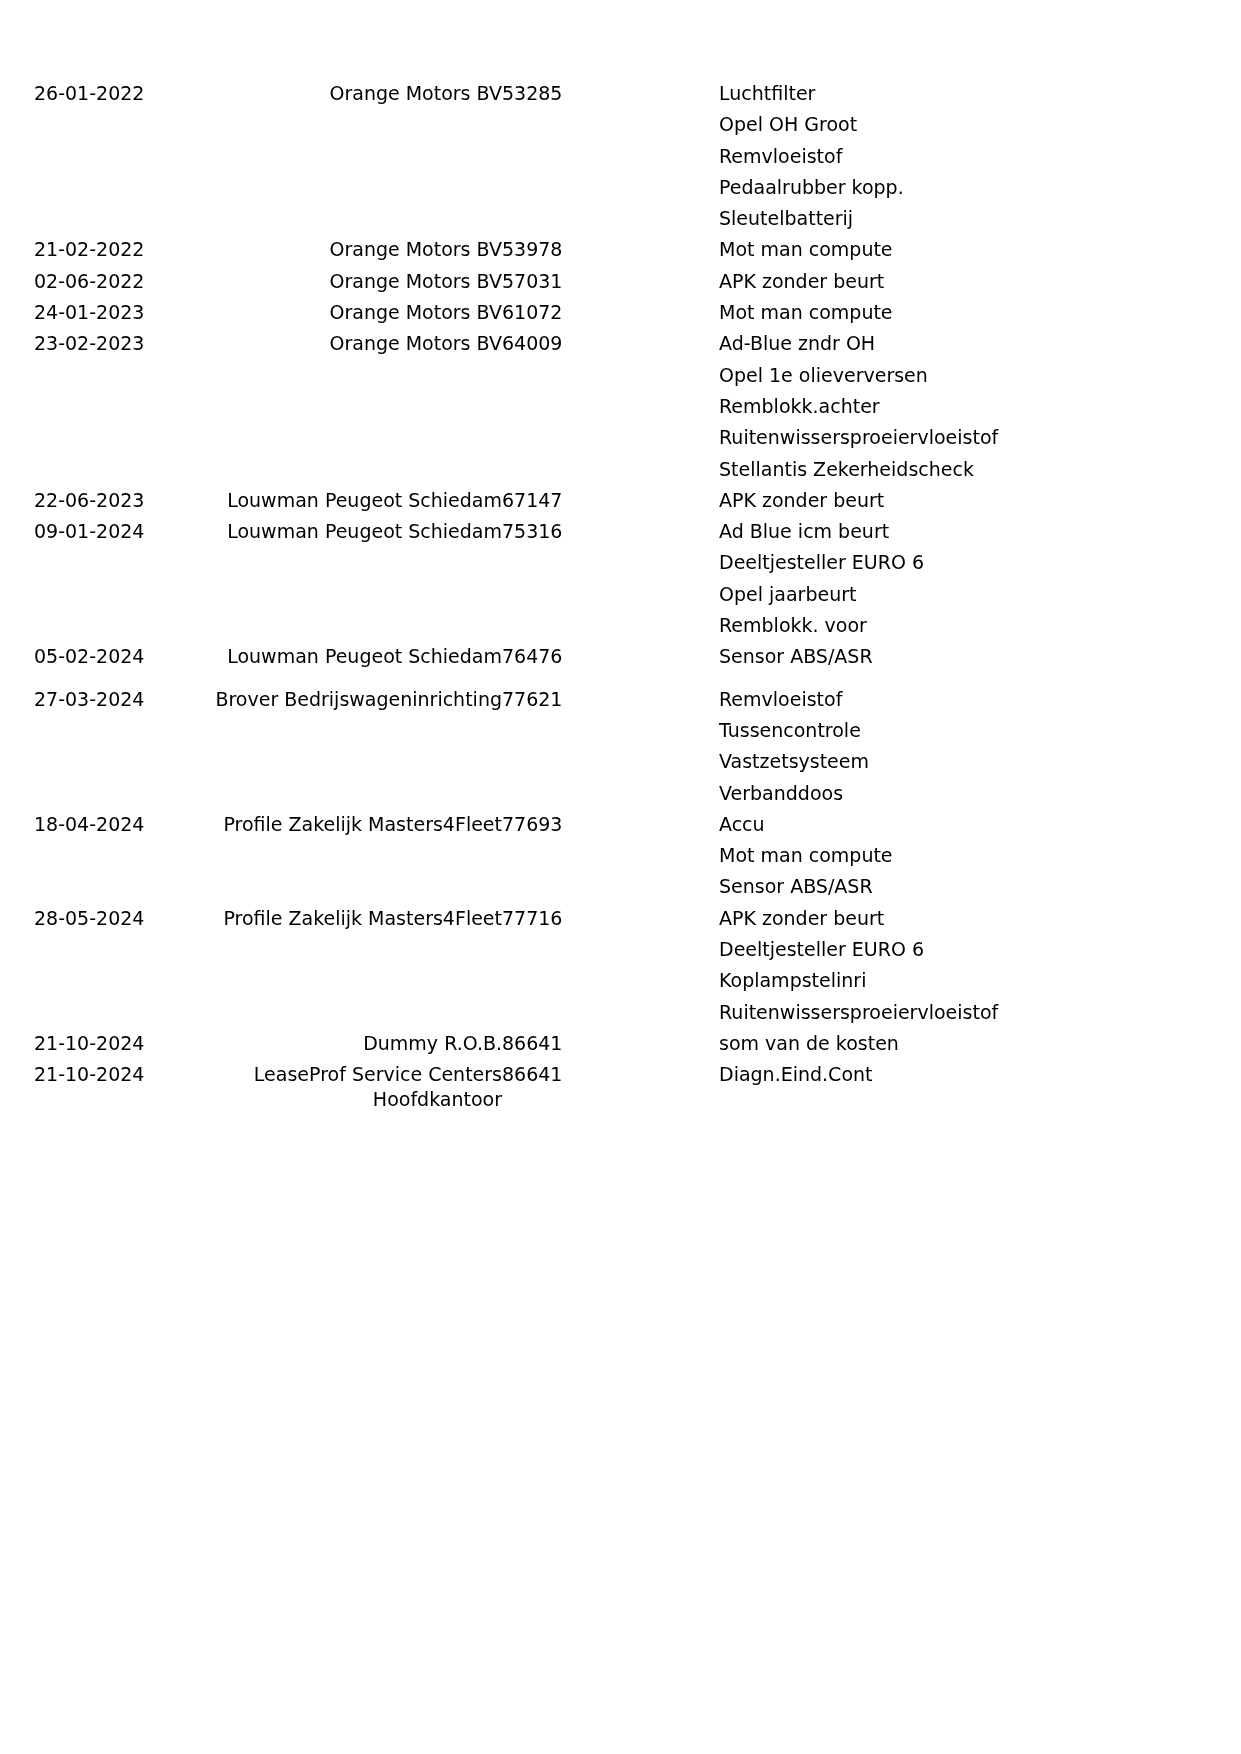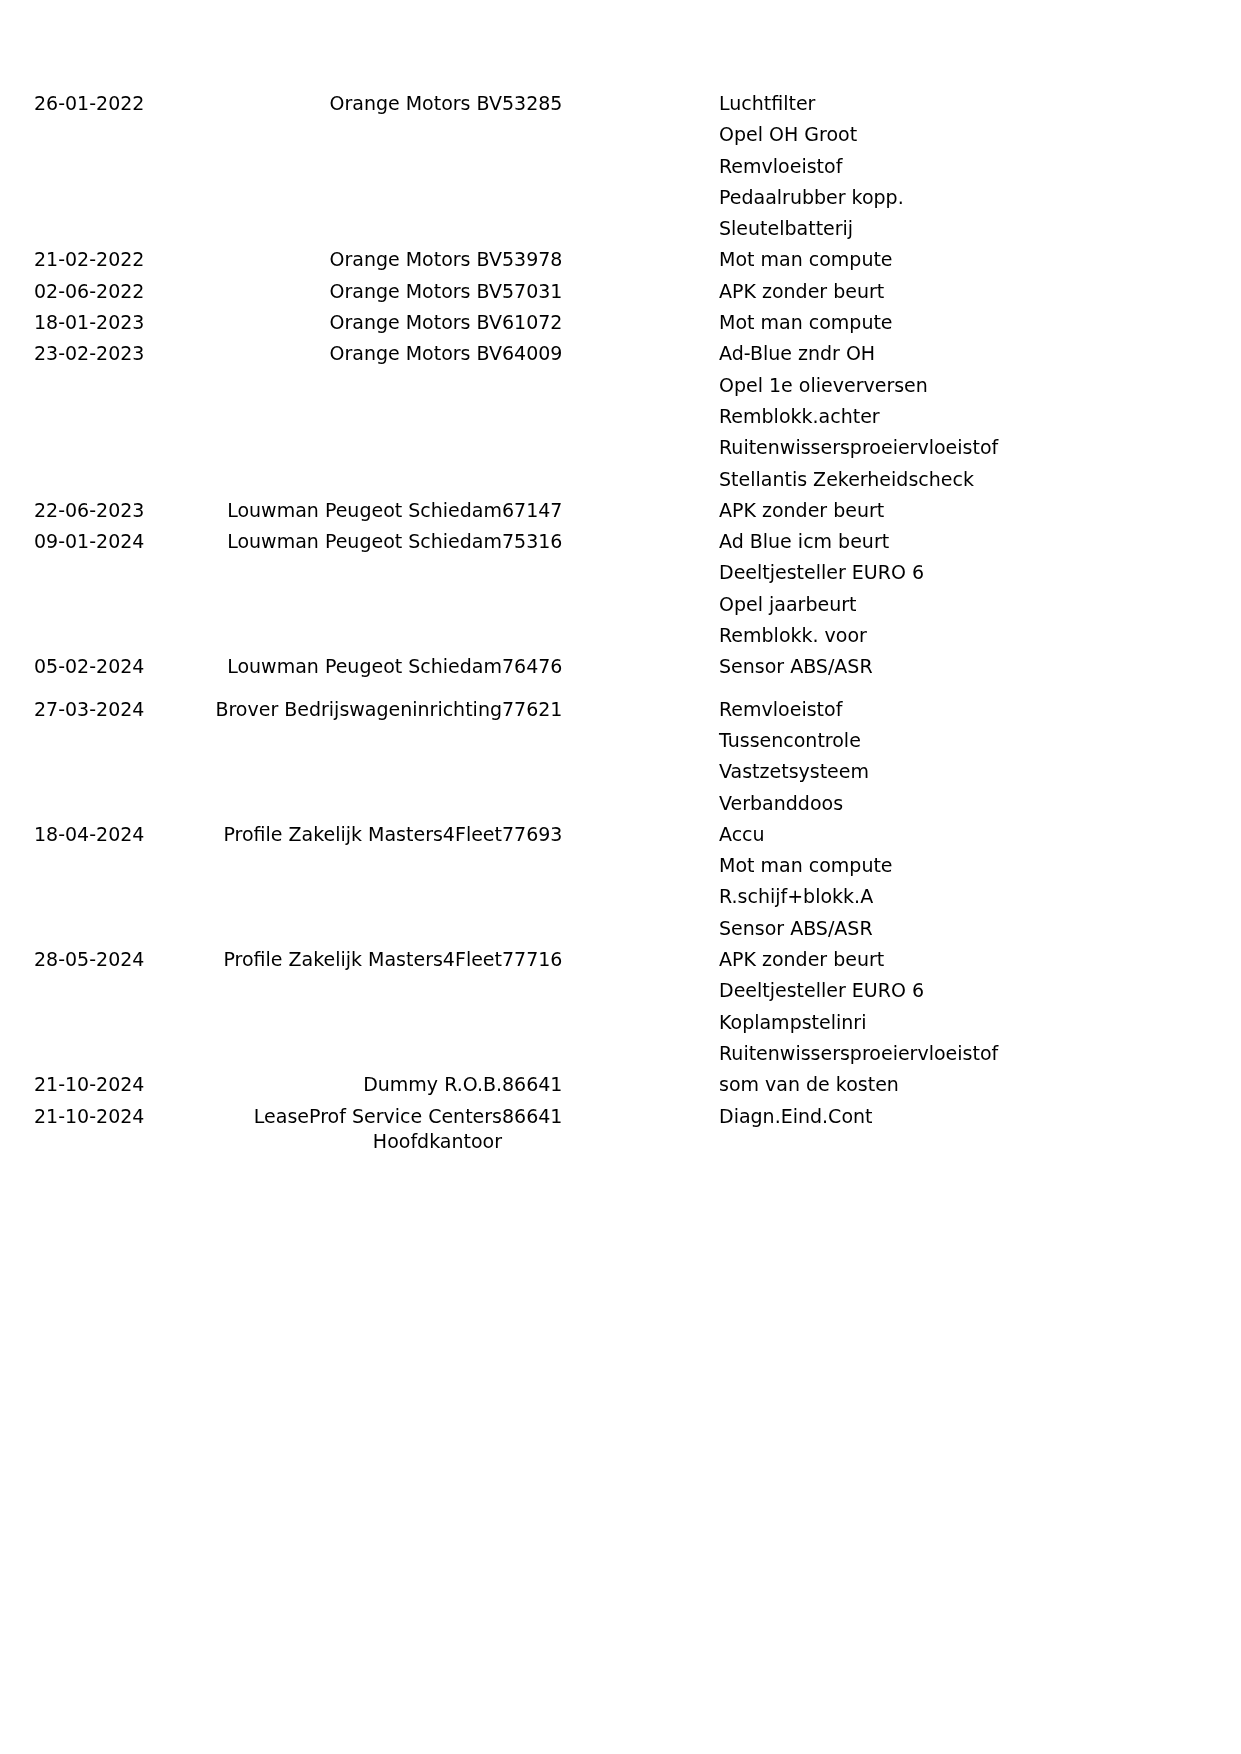--- a/index.html
+++ b/index.html
@@ -12,21 +12,21 @@
     width: 1241px;
     height: 1754px;
     background: #ffffff;
     overflow: hidden;
     font-family: "DejaVu Sans", "Liberation Sans", sans-serif;
     font-size: 19px;
     color: #000000;
   }
   #records {
     position: absolute;
-    top: 88px;
+    top: 78px;
     left: 34px;
     right: 10px;
   }
   .record {
     display: flex;
     align-items: flex-start;
   }
   .record.extra-gap {
     margin-top: 11px;
   }
@@ -78,21 +78,21 @@
   </div>
 
   <div class="record">
     <div class="cell date">02-06-2022</div>
     <div class="cell company">Orange Motors BV</div>
     <div class="cell km">57031</div>
     <div class="cell descs"><div class="desc-line">APK zonder beurt</div></div>
   </div>
 
   <div class="record">
-    <div class="cell date">18-01-2023</div>
+    <div class="cell date">24-01-2023</div>
     <div class="cell company">Orange Motors BV</div>
     <div class="cell km">61072</div>
     <div class="cell descs"><div class="desc-line">Mot man compute</div></div>
   </div>
 
   <div class="record">
     <div class="cell date">23-02-2023</div>
     <div class="cell company">Orange Motors BV</div>
     <div class="cell km">64009</div>
     <div class="cell descs"><div class="desc-line">Ad-Blue zndr OH</div><div class="desc-line">Opel 1e olieverversen</div><div class="desc-line">Remblokk.achter</div><div class="desc-line">Ruitenwissersproeiervloeistof</div><div class="desc-line">Stellantis Zekerheidscheck</div></div>
@@ -123,21 +123,21 @@
     <div class="cell date">27-03-2024</div>
     <div class="cell company">Brover Bedrijswageninrichting</div>
     <div class="cell km">77621</div>
     <div class="cell descs"><div class="desc-line">Remvloeistof</div><div class="desc-line">Tussencontrole</div><div class="desc-line">Vastzetsysteem</div><div class="desc-line">Verbanddoos</div></div>
   </div>
 
   <div class="record">
     <div class="cell date">18-04-2024</div>
     <div class="cell company">Profile Zakelijk Masters4Fleet</div>
     <div class="cell km">77693</div>
-    <div class="cell descs"><div class="desc-line">Accu</div><div class="desc-line">Mot man compute</div><div class="desc-line">R.schijf+blokk.A</div><div class="desc-line">Sensor ABS/ASR</div></div>
+    <div class="cell descs"><div class="desc-line">Accu</div><div class="desc-line">Mot man compute</div><div class="desc-line">Sensor ABS/ASR</div></div>
   </div>
 
   <div class="record">
     <div class="cell date">28-05-2024</div>
     <div class="cell company">Profile Zakelijk Masters4Fleet</div>
     <div class="cell km">77716</div>
     <div class="cell descs"><div class="desc-line">APK zonder beurt</div><div class="desc-line">Deeltjesteller EURO 6</div><div class="desc-line">Koplampstelinri</div><div class="desc-line">Ruitenwissersproeiervloeistof</div></div>
   </div>
 
   <div class="record">

